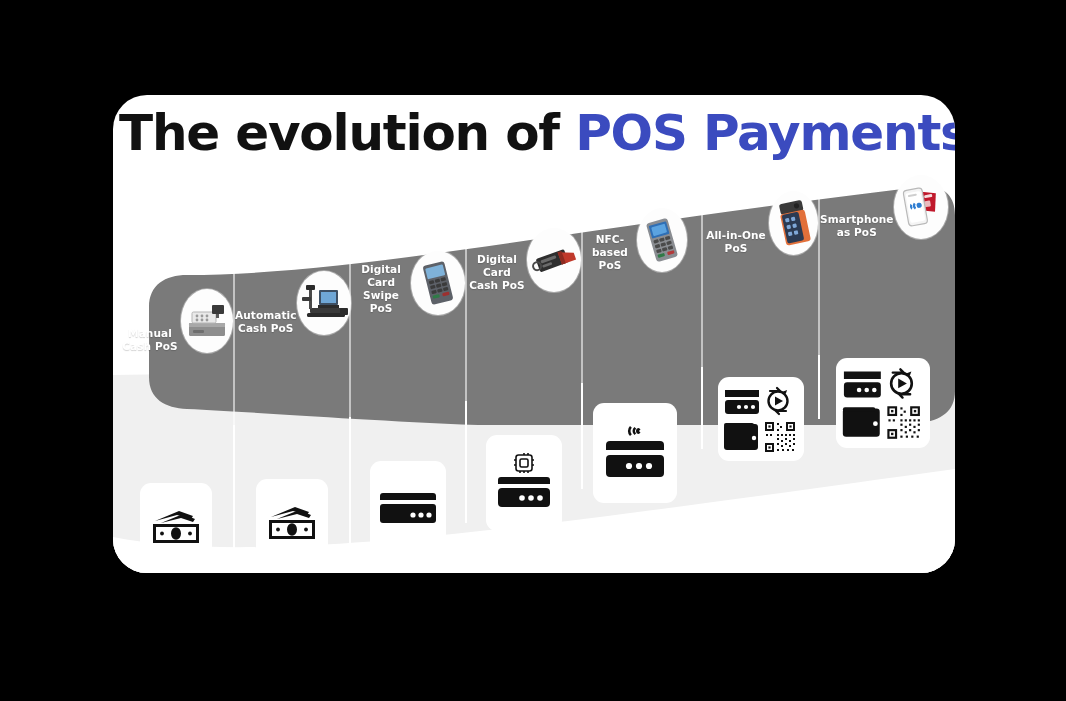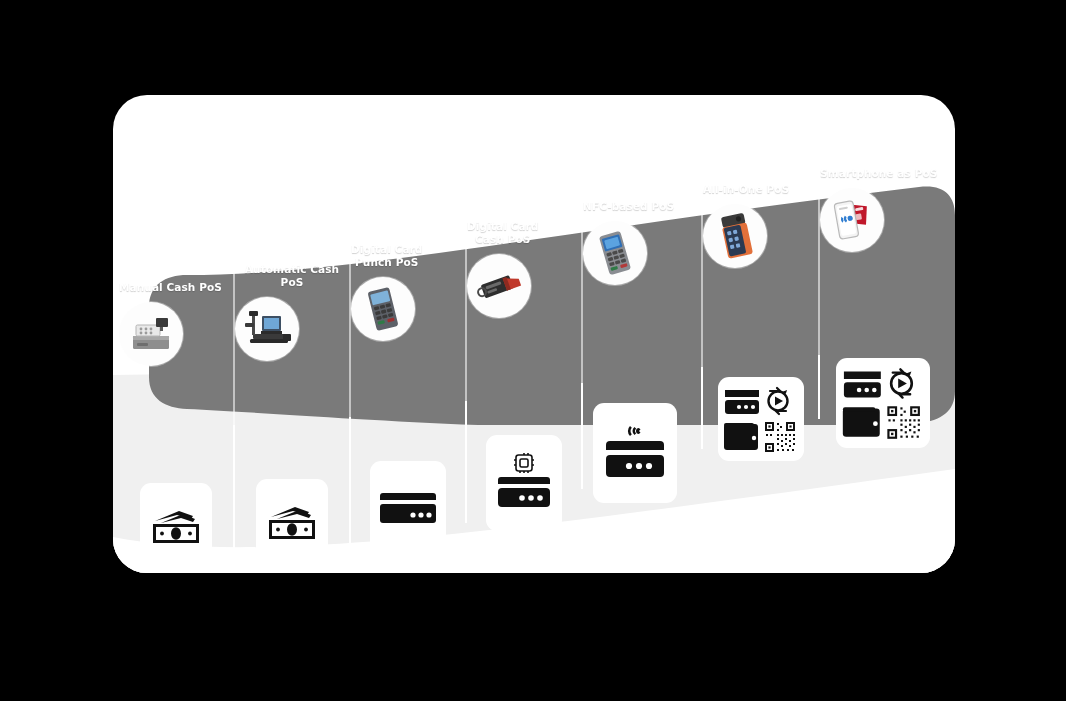--- a/index.html
+++ b/index.html
@@ -61,22 +61,22 @@
     position: absolute;
     top: 0;
     height: 478px;
   }
 
   
   .top-cell {
     position: absolute;
     left: 0; width: 100%;
     display: flex;
-    flex-direction: column;
-    align-items: flex-start;
+    flex-direction: row;
+    align-items: flex-end;
   }
   .col-label {
     color: #ffffff;
     font-size: 10.5px;
     font-weight: 700;
     text-align: center;
     line-height: 13px;
     letter-spacing: .1px;
     text-shadow: 0 1px 1px rgba(0,0,0,.18);
     font-family: "DejaVu Sans", sans-serif;
@@ -113,20 +113,23 @@
     width: 1.5px;
     background: #ffffff;
   }
 </style>
 </head>
 <body>
 
 <div id="stage">
   <div class="card">
 
+    <div class="title">
+      <span class="t-dark">The evolution of </span><span class="t-blue">POS Payments</span>
+    </div>
 
     <div class="pale-wave">
       <svg viewBox="0 0 842 232" preserveAspectRatio="none" aria-hidden="true">
         <path d="M0,34 C180,34 420,-2 842,-26 L842,232 L0,232 Z" fill="#f0f0f0"></path>
         <path d="M0,232 L0,196 C150,226 420,186 842,128 L842,232 Z" fill="#ffffff"></path>
       </svg>
     </div>
 
     <div class="gray-band">
       <svg viewBox="0 0 842 260" preserveAspectRatio="none" aria-hidden="true">
@@ -224,21 +227,21 @@
             <circle cx="13" cy="28.5" r="1.9" fill="#111"></circle>
             <circle cx="41" cy="28.5" r="1.9" fill="#111"></circle>
           </svg>
         </div>
       </div>
 
       <div class="col" style="left:238px; width:114px;">
         <div class="top-cell" style="top:148px;">
           <div class="col-label">
             <span>Digital Card</span><br>
-            <span>Punch PoS</span>
+            <span>Swipe PoS</span>
           </div>
           <div class="disc">
             <svg width="46" height="52" viewBox="0 0 46 52">
               <g transform="rotate(-14 23 26)">
                 <rect x="12" y="6" width="22" height="40" rx="3" fill="#5d6168"></rect>
                 <rect x="14" y="9" width="18" height="11" rx="1" fill="#7fb2d9"></rect>
                 <rect x="14.5" y="22" width="5" height="3.4" rx="1" fill="#3b3b3b"></rect>
                 <rect x="20.5" y="22" width="5" height="3.4" rx="1" fill="#3b3b3b"></rect>
                 <rect x="26.5" y="22" width="5" height="3.4" rx="1" fill="#3b3b3b"></rect>
                 <rect x="14.5" y="27" width="5" height="3.4" rx="1" fill="#3b3b3b"></rect>

